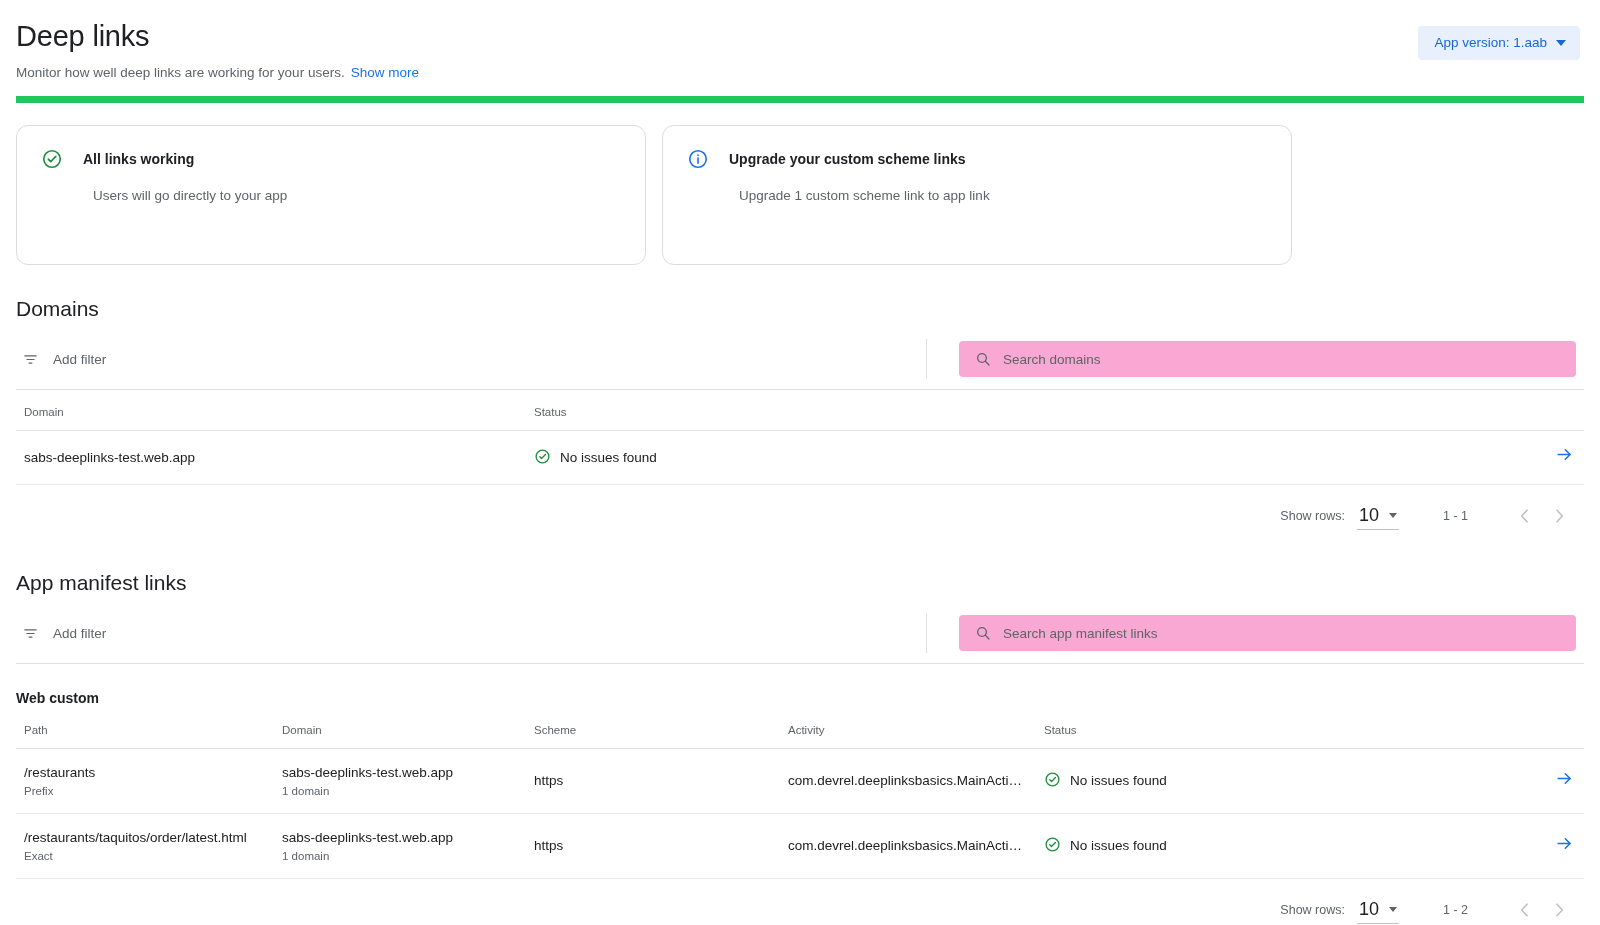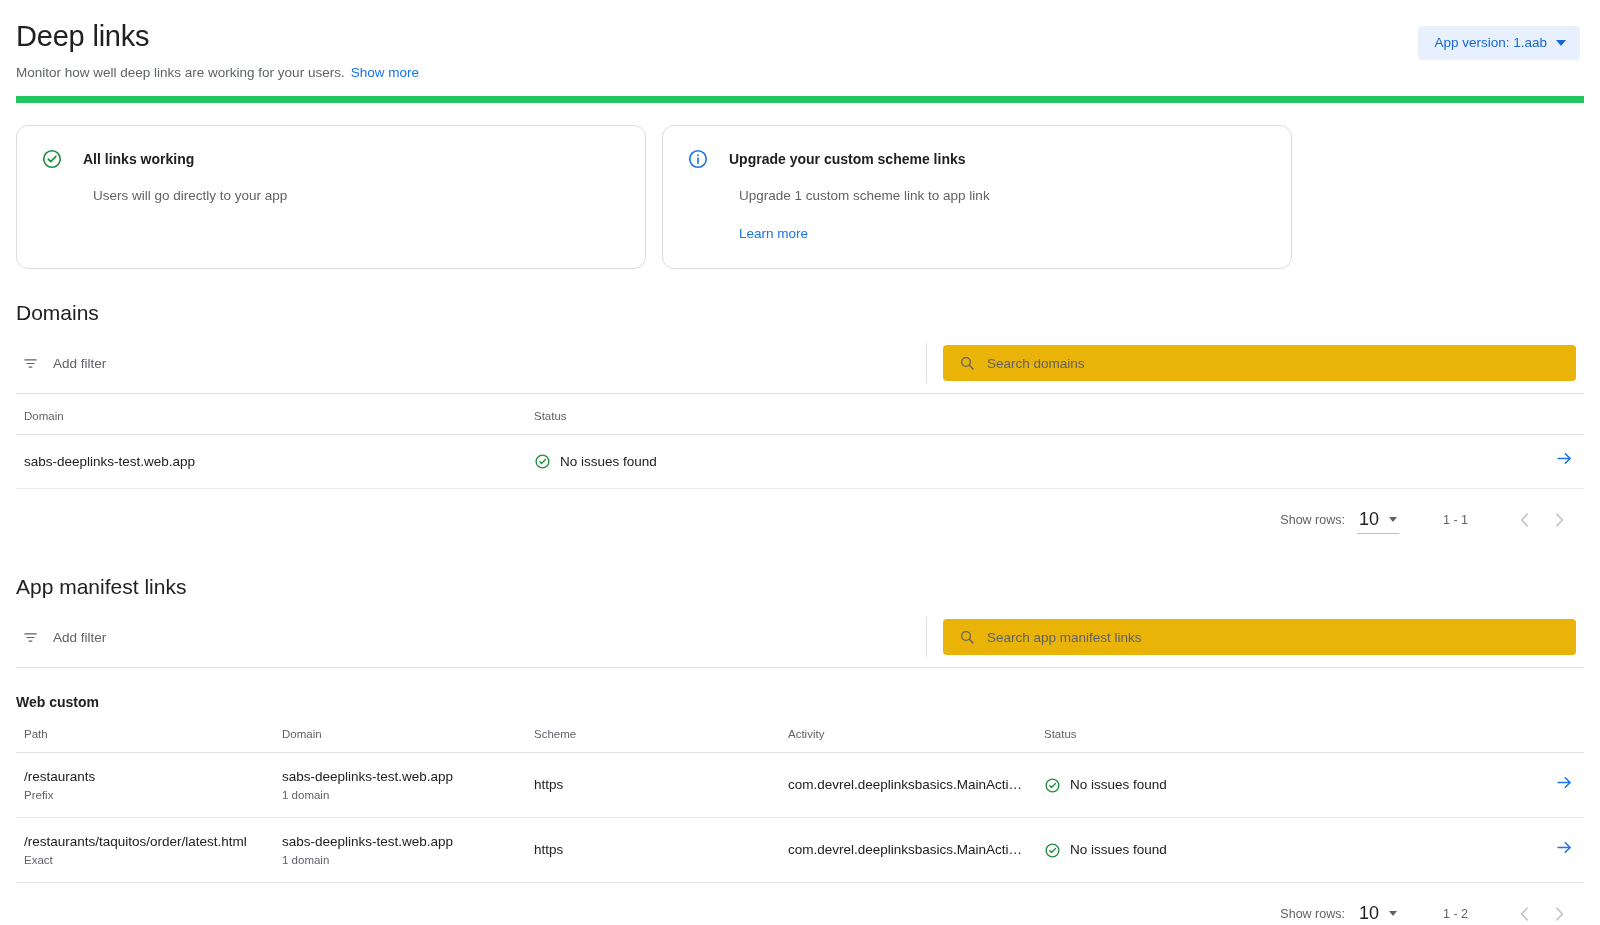--- a/index.html
+++ b/index.html
@@ -150,28 +150,29 @@
   }
   .divider-v {
     width: 1px;
     align-self: stretch;
     background: #e0e0e0;
     margin-right: 16px;
   }
   .search-box {
     flex: 1;
     height: 36px;
-    background: #eab308;
+    background: #f9a8d4;
     border-radius: 4px;
     display: flex;
     align-items: center;
     gap: 12px;
     padding: 0 16px;
     margin-right: 8px;
     cursor: text;
+    margin-left: 16px;
   }
   .search-ph {
     font-size: 13.5px;
     color: #5f6368;
   }
 
   
   table { width: 100%; border-collapse: collapse; table-layout: fixed; }
   th {
     text-align: left;
@@ -192,21 +193,20 @@
   }
   .sub-text {
     display: block;
     font-size: 11.5px;
     color: #5f6368;
     line-height: 16px;
     margin-top: 0;
   }
   .status-cell {
     display: flex;
-    align-items: center;
     gap: 9px;
   }
   .arrow-cell { text-align: right; padding-right: 10px; }
   .arrow-btn {
     display: inline-block;
     cursor: pointer;
     line-height: 0;
   }
 
   
@@ -306,23 +306,20 @@
         <span>
           <svg class="icon-svg" width="22" height="22" viewBox="0 0 24 24" fill="none" stroke="#1a73e8" stroke-width="1.8">
             <circle cx="12" cy="12" r="9"></circle>
             <line x1="12" y1="11" x2="12" y2="16.5" stroke-linecap="round"></line>
             <circle cx="12" cy="7.8" r="1" fill="#1a73e8" stroke="none"></circle>
           </svg>
         </span>
         <span class="card-title">Upgrade your custom scheme links</span>
       </div>
       <div class="card-body">Upgrade 1 custom scheme link to app link</div>
-      <div class="card-link">
-        <a class="link">Learn more</a>
-      </div>
     </div>
 
   </div>
 
   <div class="section">
     <div class="section-title">Domains</div>
 
     <div class="toolbar">
       <div class="filter-area">
         <span>

